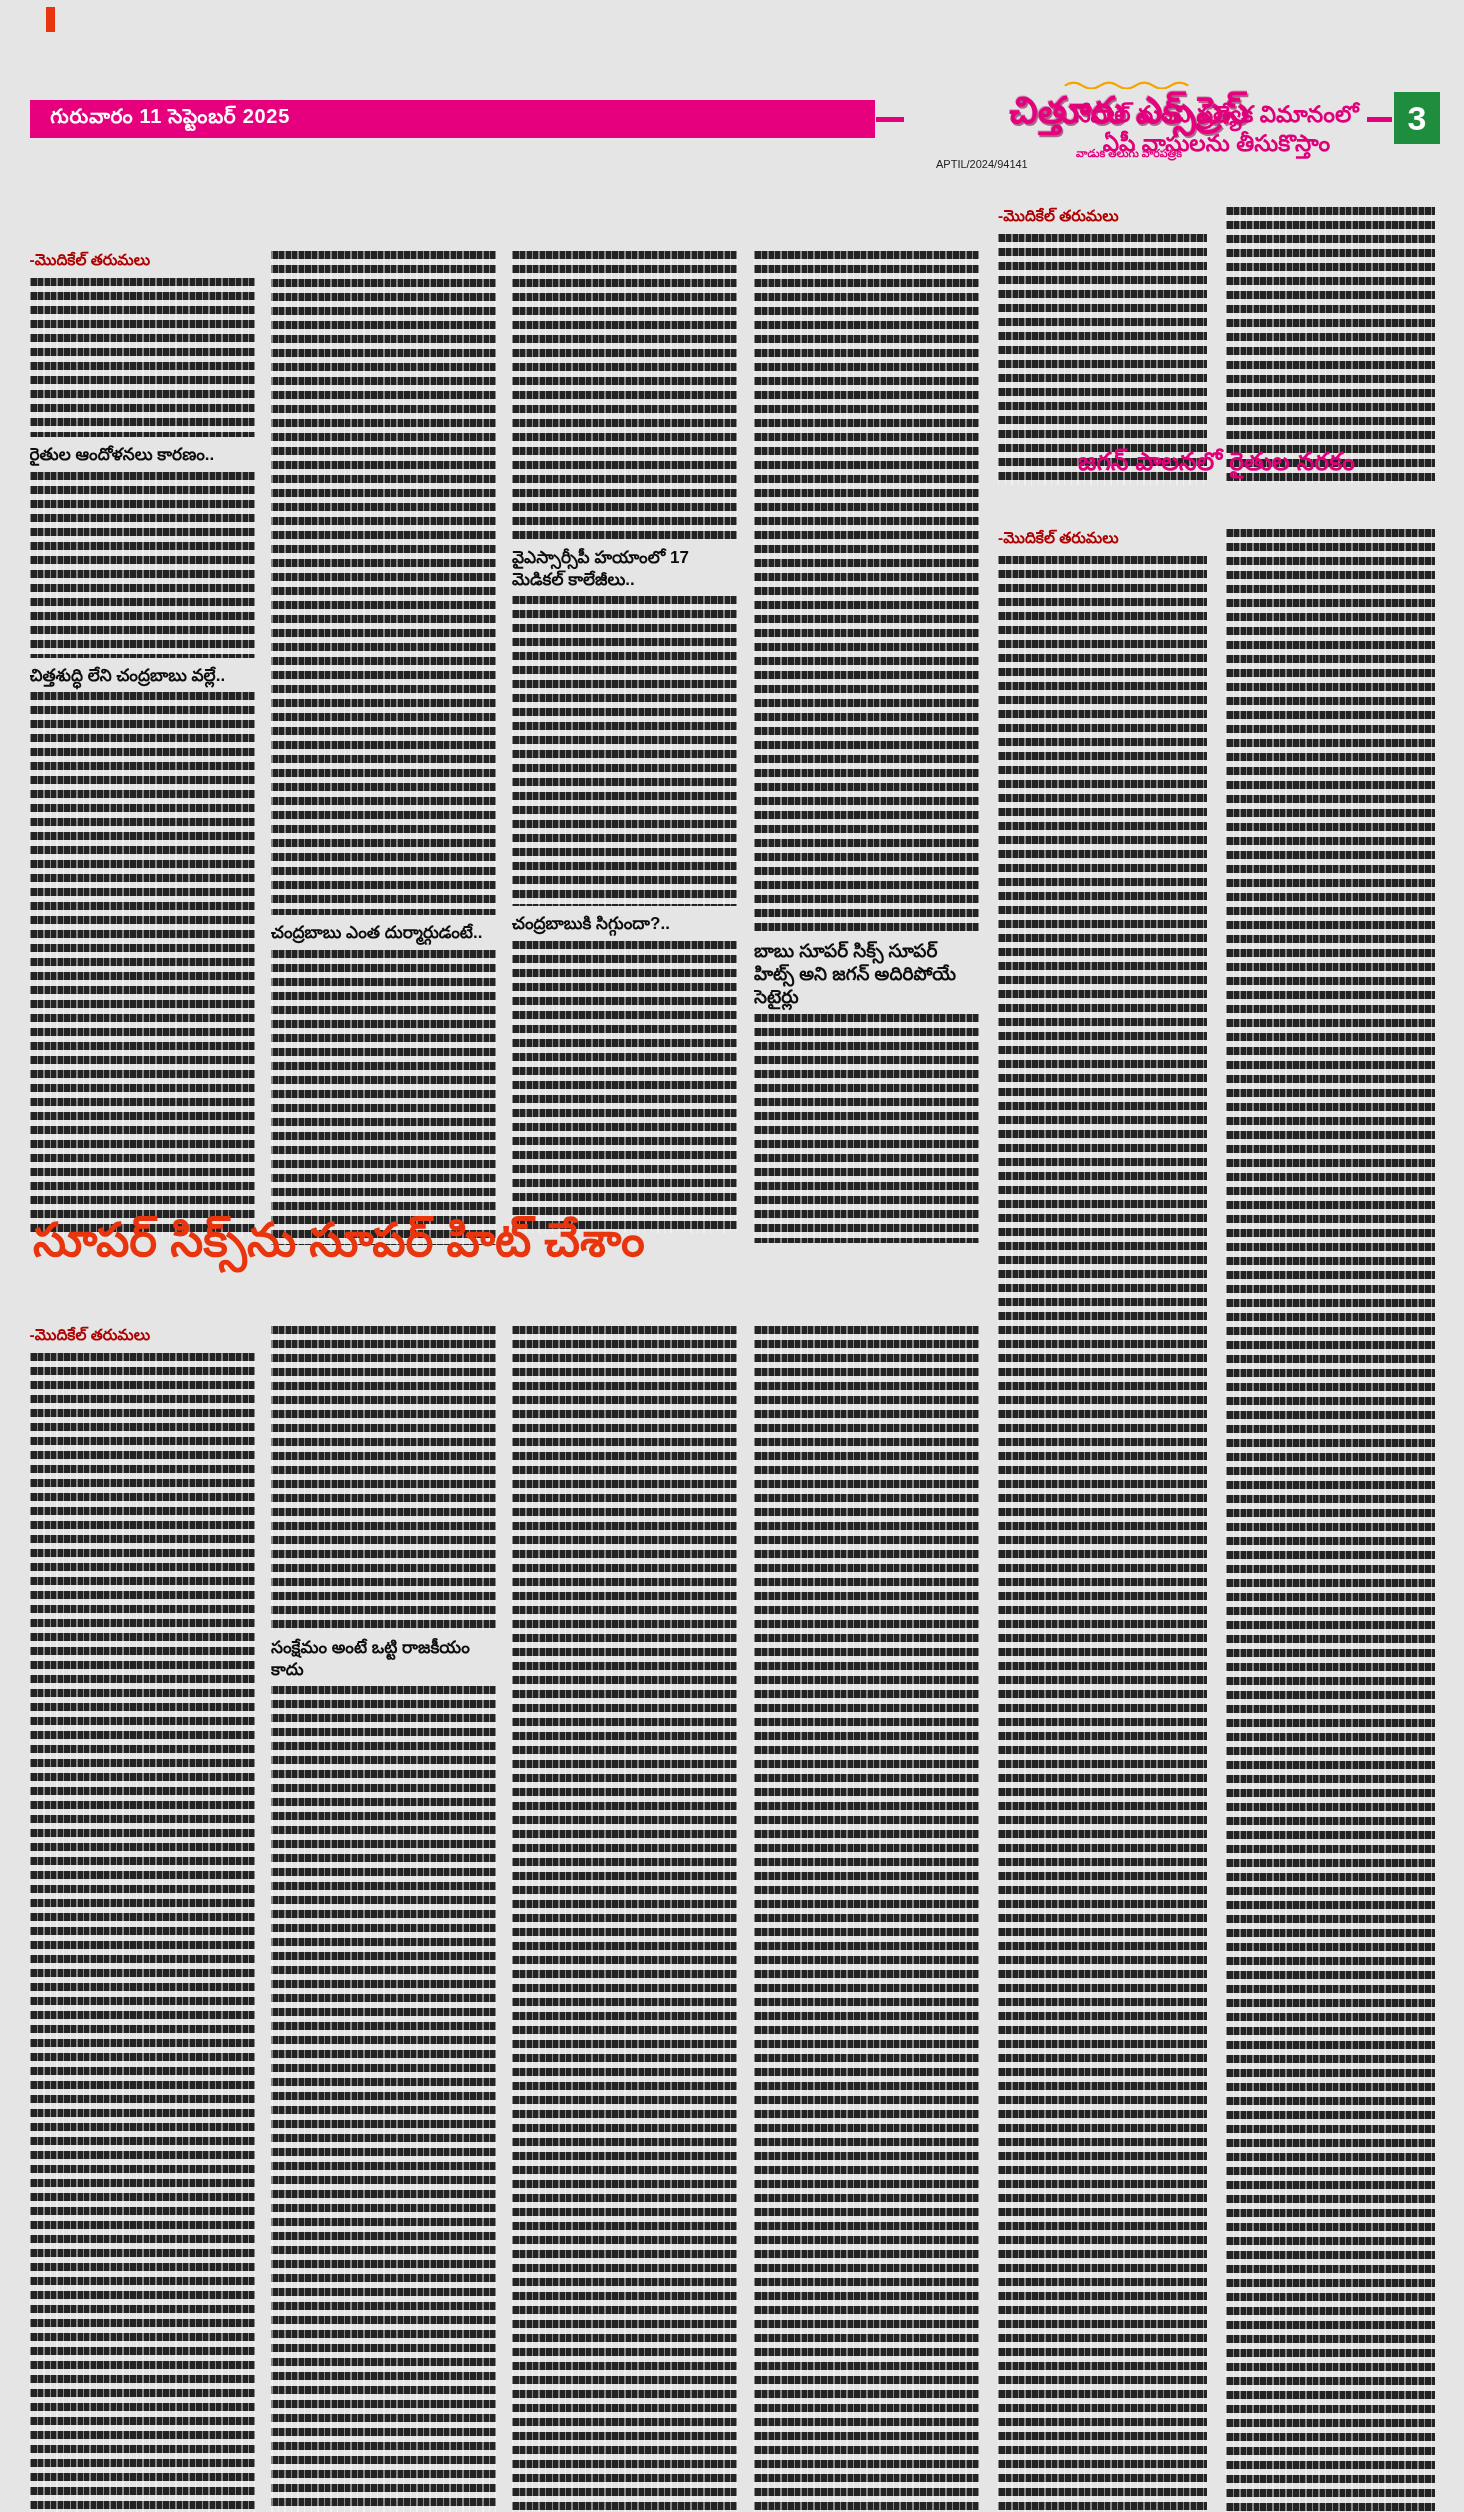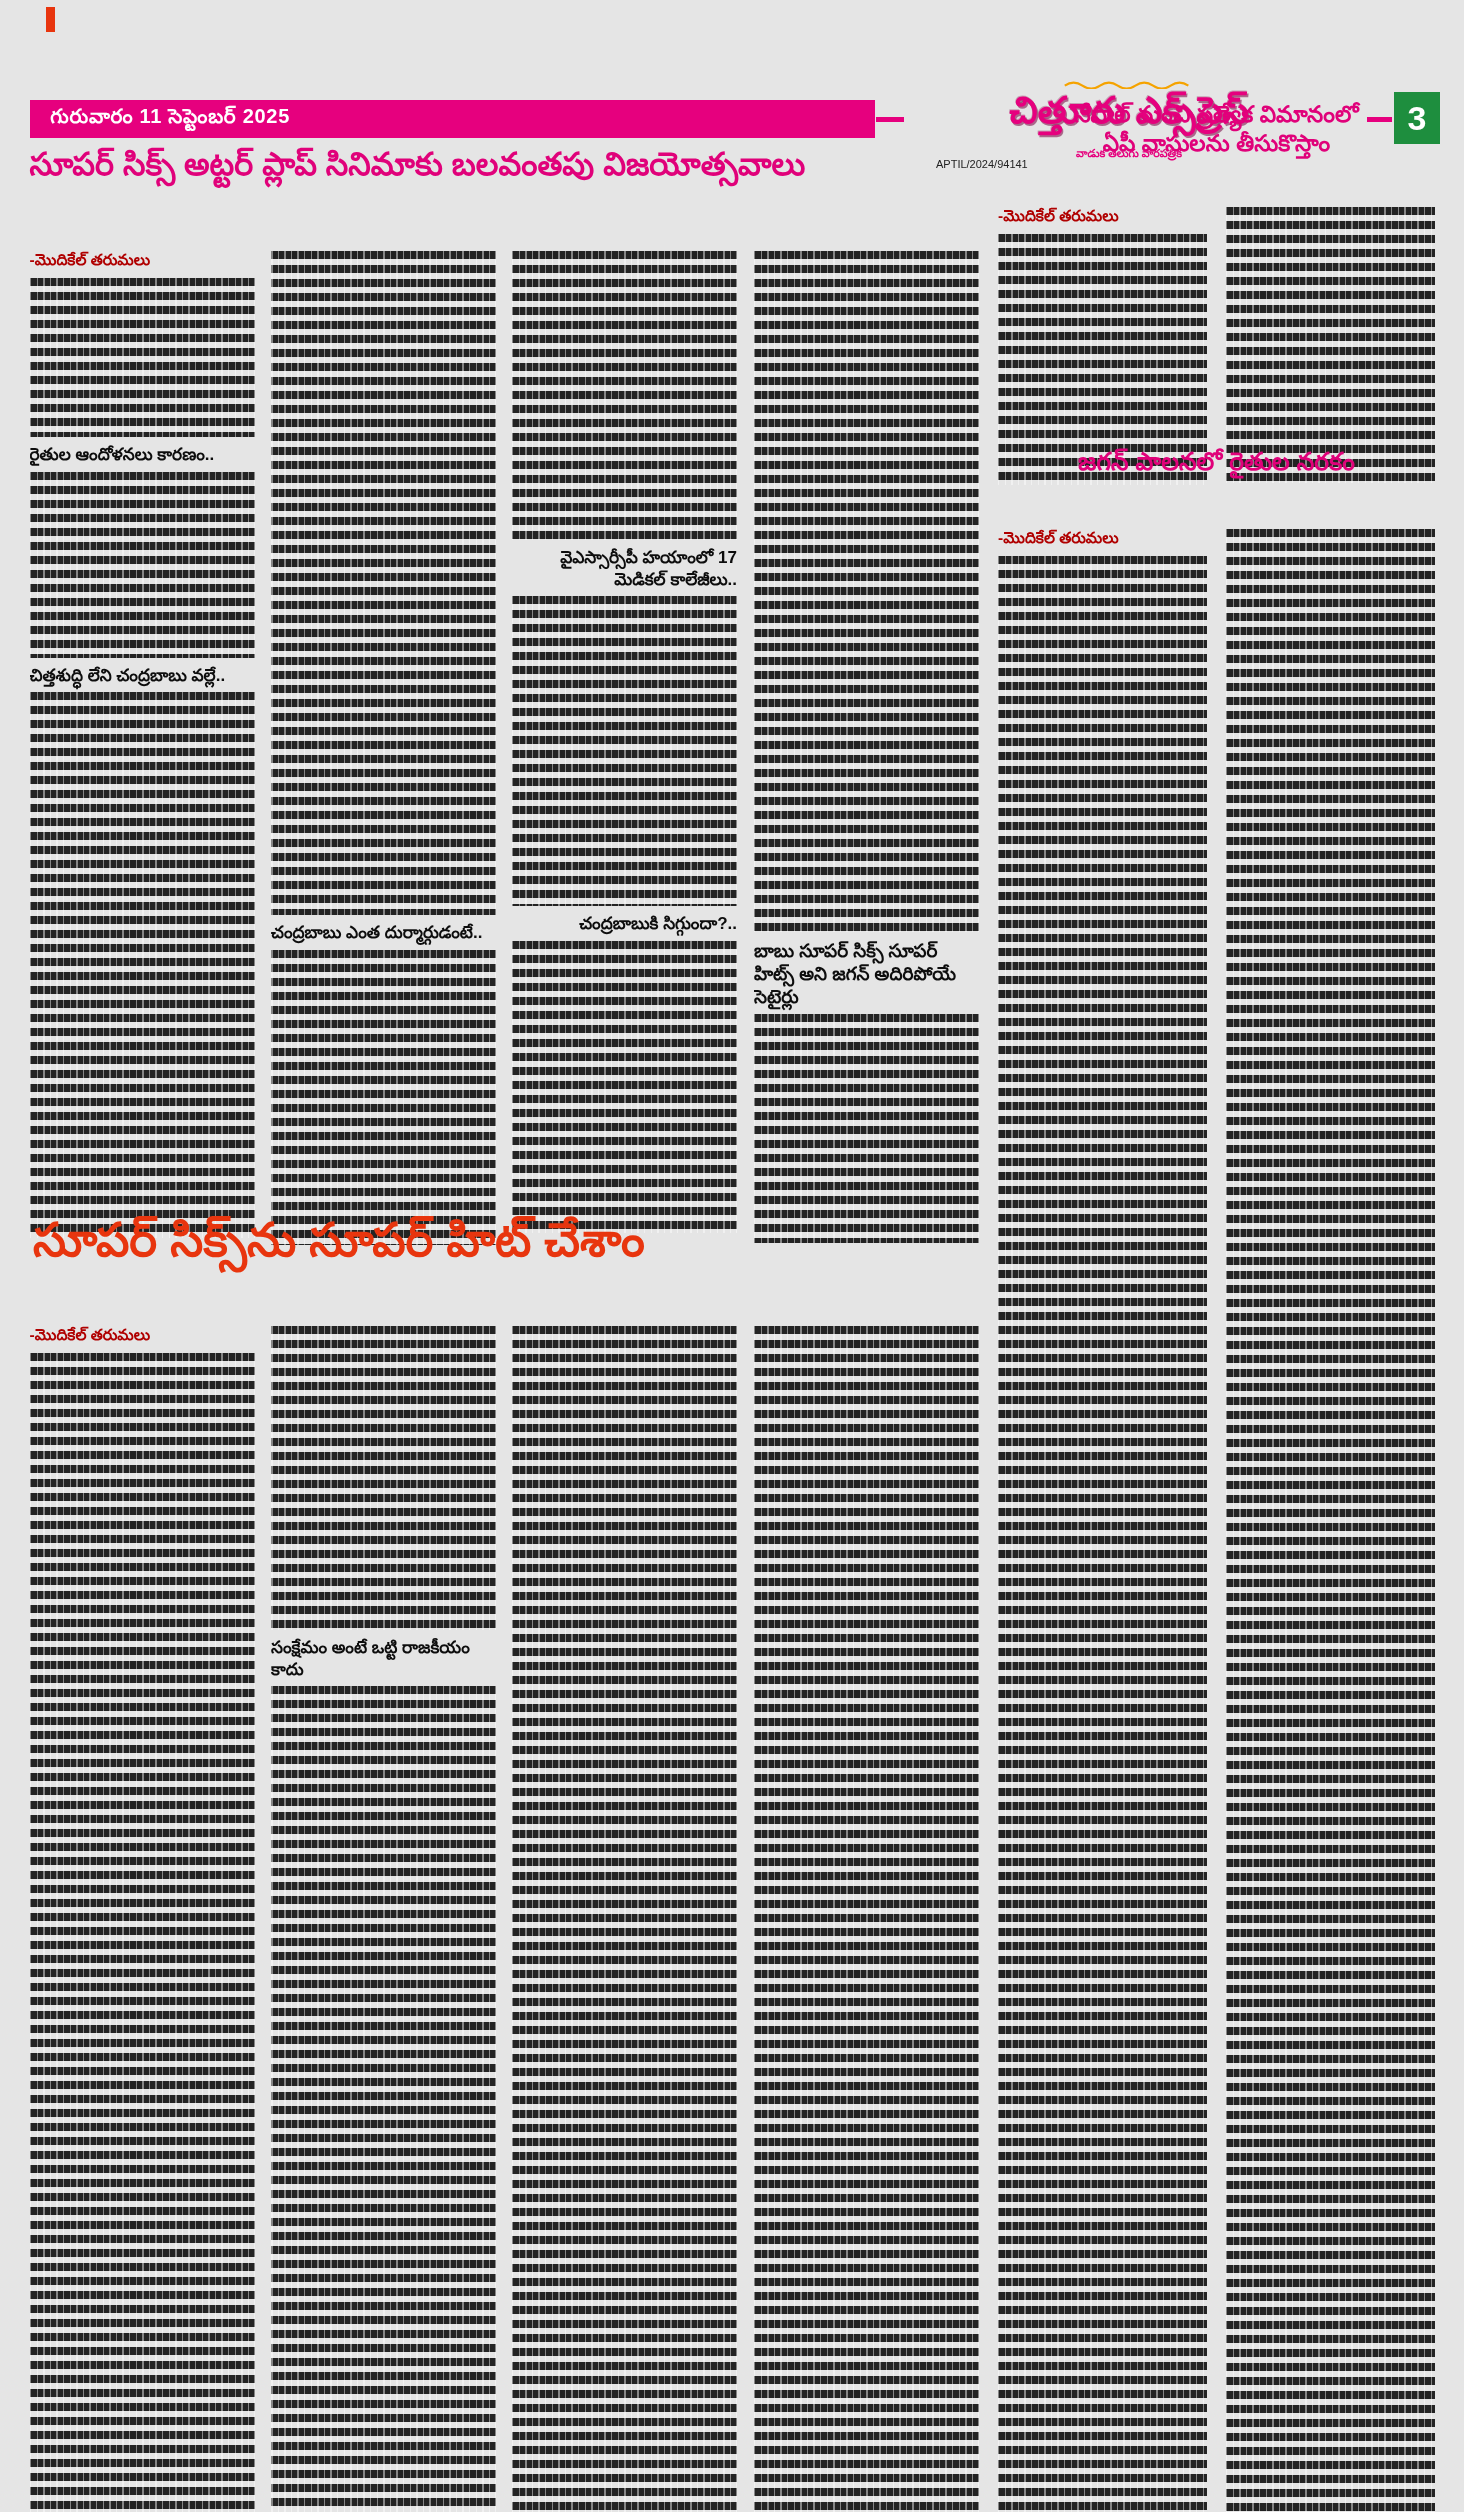--- a/index.html
+++ b/index.html
@@ -81,38 +81,37 @@
     </div>
     <div class="mast-title">చిత్తూరు ఎక్స్‌ప్రెస్</div>
     <div class="mast-tag">వాడుక తెలుగు వారపత్రిక</div>
   </div>
   <div class="regno">APTIL/2024/94141</div>
 
   <div class="pagenum">
     <span>3</span>
   </div>
 
-  <div class="headline-main">సూపర్ సిక్స్ అట్టర్ ప్లాప్ సినిమాకు బలవంతపు విజయోత్సవాలు</div>
 
   <div class="col" style="left:29.5px;top:208px;width:225px;height:1001px;">
     <div class="byline">-మెుదికేల్ తరుమలు</div>
     <div class="sim" style="height:159px;"></div>
     <div class="subhead">రైతుల ఆందోళనలు కారణం..</div>
     <div class="sim" style="height:186px;"></div>
     <div class="subhead">చిత్తశుద్ధి లేని చంద్రబాబు వల్లే..</div>
     <div class="sim" style="height:546px;"></div>
   </div>
 
   <div class="col" style="left:271px;top:208px;width:225px;height:1001px;">
     <div class="sim" style="height:664px;"></div>
     <div class="subhead">చంద్రబాబు ఎంత దుర్మార్గుడంటే..</div>
     <div class="sim" style="height:295px;"></div>
   </div>
 
-  <div class="col" style="left:512px;top:208px;width:225px;height:1001px;text-align:right;">
+  <div class="col" style="left:512px;top:208px;width:225px;height:1001px;">
     <div class="sim" style="height:289px;"></div>
     <div class="subhead">వైఎస్సార్సీపీ హయాంలో 17 మెడికల్ కాలేజీలు..</div>
     <div class="sim" style="height:310px;"></div>
     <div class="subhead">చంద్రబాబుకి సిగ్గుందా?..</div>
     <div class="sim" style="height:292px;"></div>
   </div>
 
   <div class="col" style="left:754px;top:208px;width:225px;height:1001px;">
     <div class="sim" style="height:681px;"></div>
     <div class="subhead big">బాబు సూపర్ సిక్స్ సూపర్ హిట్స్ అని జగన్ అదిరిపోయే సెటైర్లు</div>

